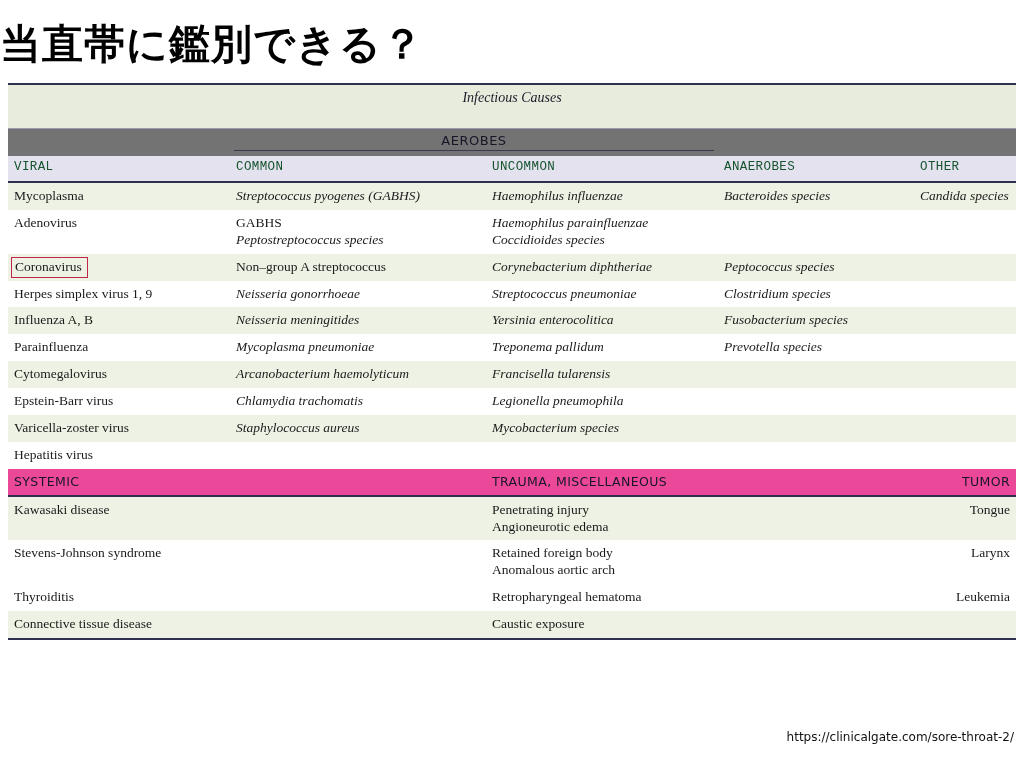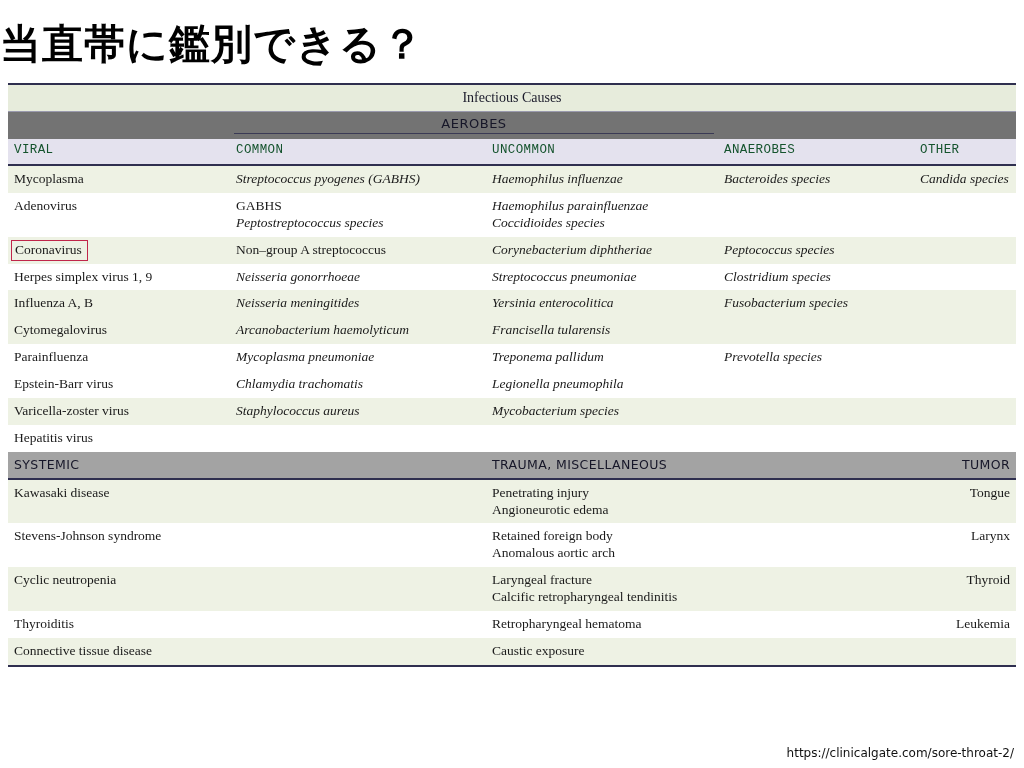--- a/index.html
+++ b/index.html
@@ -39,22 +39,23 @@
   }
   td, th {
     padding: 0;
     vertical-align: top;
     text-align: left;
     font-weight: normal;
   }
   .band-title {
     background: #e7ecdc;
     text-align: center;
+    font-style: italic;
     font-size: 14px;
-    padding: 5px 0 5px 0;
+    padding: 5px 0 22px 0;
     color: #1a1a2a;
     border-bottom: 1px solid #9a9aae;
   }
   .subhead-row td {
     background: #737373;
     padding: 4px 0 2px 0;
   }
   .aerobes-label {
     text-align: center;
     font-family: "DejaVu Sans", sans-serif;
@@ -97,36 +98,36 @@
   .noninf-band {
     background: #e7ecdc;
     text-align: center;
     font-style: italic;
     font-size: 14px;
     padding: 5px 0 5px 0;
     border-bottom: 1px solid #9a9aae;
     border-top: 2px solid #2f2f4f;
   }
   .colhead2-row td {
-    background: #a3a3a3;
+    background: #ec4899;
     font-family: "DejaVu Sans", sans-serif;
     font-size: 12.5px;
     letter-spacing: 0.4px;
     color: #161628;
     padding: 5px 6px 6px 6px;
     border-bottom: 2px solid #2f2f4f;
   }
   .ta-right {
     text-align: right !important;
     margin-top: 12px;
   }
   .source {
     position: absolute;
     right: 10px;
-    bottom: 8px;
+    bottom: 24px;
     font-family: "DejaVu Sans", sans-serif;
     font-size: 12px;
     color: #111;
   }
 </style>
 </head>
 <body>
 
 <div class="slide-title">当直帯に鑑別できる？</div>
 
@@ -247,50 +248,50 @@
             <div>Yersinia enterocolitica</div>
           </td>
       <td class="cell-lines ital">
             <div>Fusobacterium species</div>
           </td>
       <td class="cell-lines">
             <div></div>
           </td>
     </tr>
 
+    <tr class="data-row">
+      <td class="cell-lines">
+            <div>Parainfluenza</div>
+          </td>
+      <td class="cell-lines ital">
+            <div>Mycoplasma pneumoniae</div>
+          </td>
+      <td class="cell-lines ital">
+            <div>Treponema pallidum</div>
+          </td>
+      <td class="cell-lines ital">
+            <div>Prevotella species</div>
+          </td>
+      <td class="cell-lines">
+            <div></div>
+          </td>
+    </tr>
+
     <tr class="data-row alt">
       <td class="cell-lines">
             <div>Cytomegalovirus</div>
           </td>
       <td class="cell-lines ital">
             <div>Arcanobacterium haemolyticum</div>
           </td>
       <td class="cell-lines ital">
             <div>Francisella tularensis</div>
           </td>
       <td class="cell-lines">
             <div></div>
-          </td>
-      <td class="cell-lines">
-            <div></div>
-          </td>
-    </tr>
-
-    <tr class="data-row">
-      <td class="cell-lines">
-            <div>Parainfluenza</div>
-          </td>
-      <td class="cell-lines ital">
-            <div>Mycoplasma pneumoniae</div>
-          </td>
-      <td class="cell-lines ital">
-            <div>Treponema pallidum</div>
-          </td>
-      <td class="cell-lines ital">
-            <div>Prevotella species</div>
           </td>
       <td class="cell-lines">
             <div></div>
           </td>
     </tr>
 
     <tr class="data-row">
       <td class="cell-lines">
             <div>Epstein-Barr virus</div>
           </td>
@@ -370,32 +371,20 @@
           </td>
       <td class="cell-lines" colspan="2">
         <div>Retained foreign body</div>
         <div>Anomalous aortic arch</div>
       </td>
       <td class="cell-lines ta-right">
             <div>Larynx</div>
           </td>
     </tr>
 
-    <tr class="data-row alt">
-      <td class="cell-lines" colspan="2">
-            <div>Cyclic neutropenia</div>
-          </td>
-      <td class="cell-lines" colspan="2">
-        <div>Laryngeal fracture</div>
-        <div>Calcific retropharyngeal tendinitis</div>
-      </td>
-      <td class="cell-lines ta-right">
-            <div>Thyroid</div>
-          </td>
-    </tr>
 
     <tr class="data-row">
       <td class="cell-lines" colspan="2">
             <div>Thyroiditis</div>
           </td>
       <td class="cell-lines" colspan="2">
             <div>Retropharyngeal hematoma</div>
           </td>
       <td class="cell-lines ta-right">
             <div>Leukemia</div>

